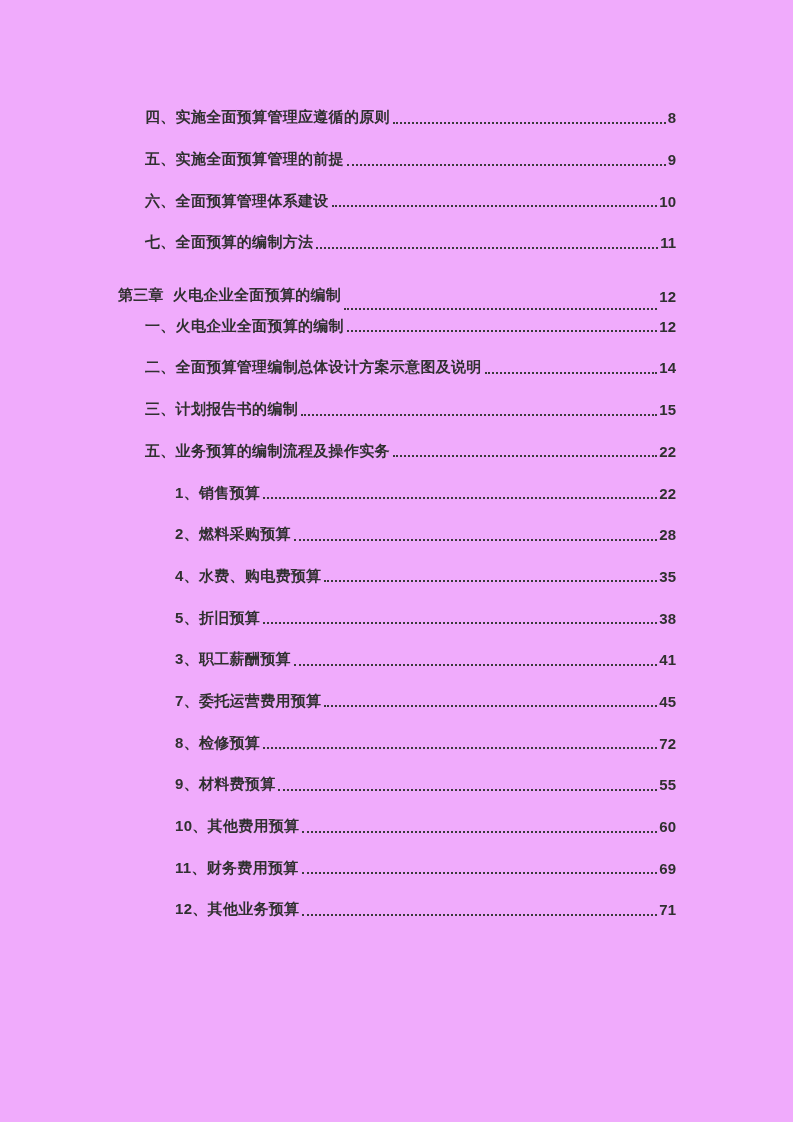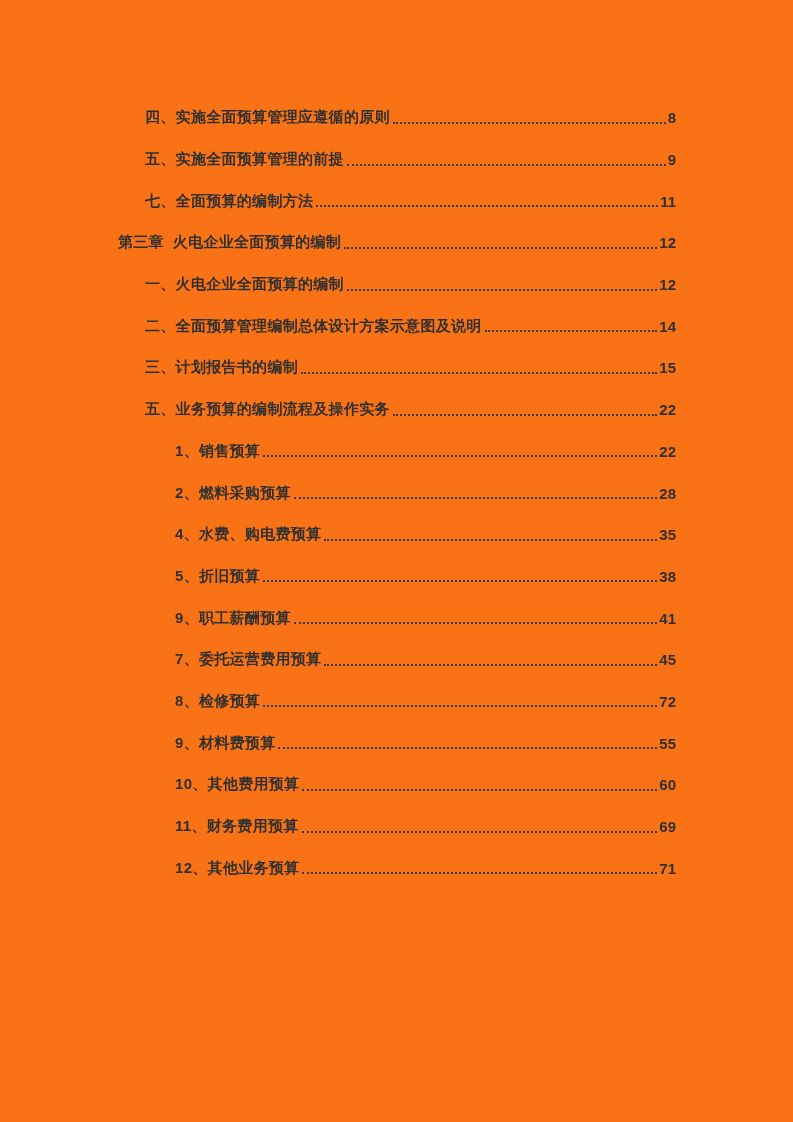--- a/index.html
+++ b/index.html
@@ -4,39 +4,39 @@
 <style>
   html, body {
     margin: 0;
     padding: 0;
     background: #ffffff;
   }
   .page {
     position: relative;
     width: 793px;
     height: 1122px;
-    background: #f97316;
+    background: #f0abfc;
     overflow: hidden;
     font-family: "Liberation Sans", "DejaVu Sans", sans-serif;
     color: #303030;
   }
   .toc {
     padding-top: 97px;
     padding-right: 117px;
     box-sizing: border-box;
   }
   .row {
     display: flex;
     align-items: center;
     height: 41.7px;
     font-size: 15px;
     font-weight: 700;
     color: #303030;
   }
-  .row.l1 { margin-left: 118px; }
+  .row.l1 { margin-left: 118px; align-items: flex-end; }
   .row.l2 { margin-left: 145px; }
   .row.l3 { margin-left: 175px; justify-content: center; }
   .lbl {
     white-space: pre;
     flex: 0 0 auto;
     letter-spacing: 0.3px;
   }
   .dots {
     flex: 1 1 auto;
     height: 0;
@@ -60,20 +60,25 @@
       <span class="dots"></span>
       <span class="pg">8</span>
     </div>
 
     <div class="row l2">
       <span class="lbl">五、实施全面预算管理的前提</span>
       <span class="dots"></span>
       <span class="pg">9</span>
     </div>
 
+    <div class="row l2">
+      <span class="lbl">六、全面预算管理体系建设</span>
+      <span class="dots"></span>
+      <span class="pg">10</span>
+    </div>
 
     <div class="row l2">
       <span class="lbl">七、全面预算的编制方法</span>
       <span class="dots"></span>
       <span class="pg">11</span>
     </div>
 
     <div class="row l1">
       <span class="lbl">第三章  火电企业全面预算的编制</span>
       <span class="dots"></span>
@@ -124,21 +129,21 @@
       <span class="pg">35</span>
     </div>
 
     <div class="row l3">
       <span class="lbl">5、折旧预算</span>
       <span class="dots"></span>
       <span class="pg">38</span>
     </div>
 
     <div class="row l3">
-      <span class="lbl">9、职工薪酬预算</span>
+      <span class="lbl">3、职工薪酬预算</span>
       <span class="dots"></span>
       <span class="pg">41</span>
     </div>
 
     <div class="row l3">
       <span class="lbl">7、委托运营费用预算</span>
       <span class="dots"></span>
       <span class="pg">45</span>
     </div>
 

